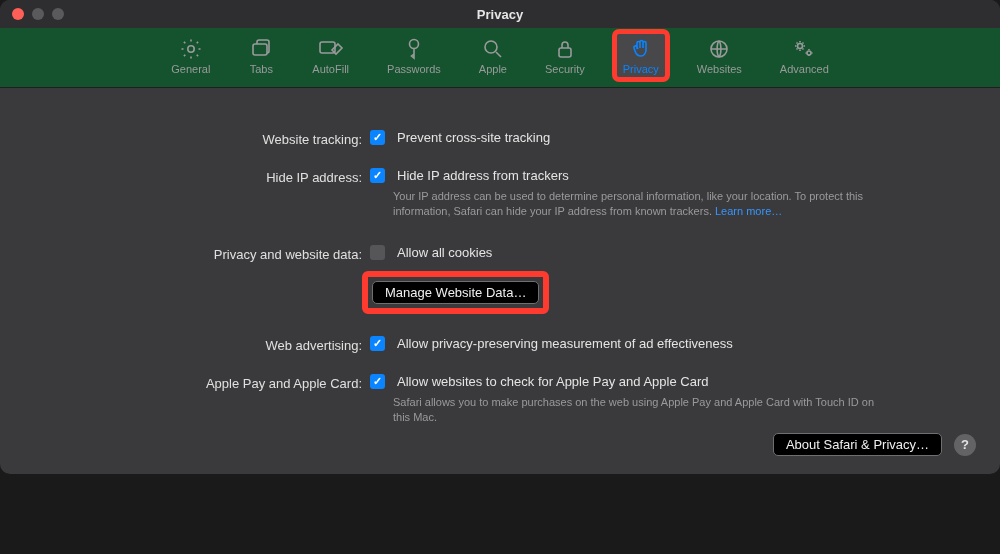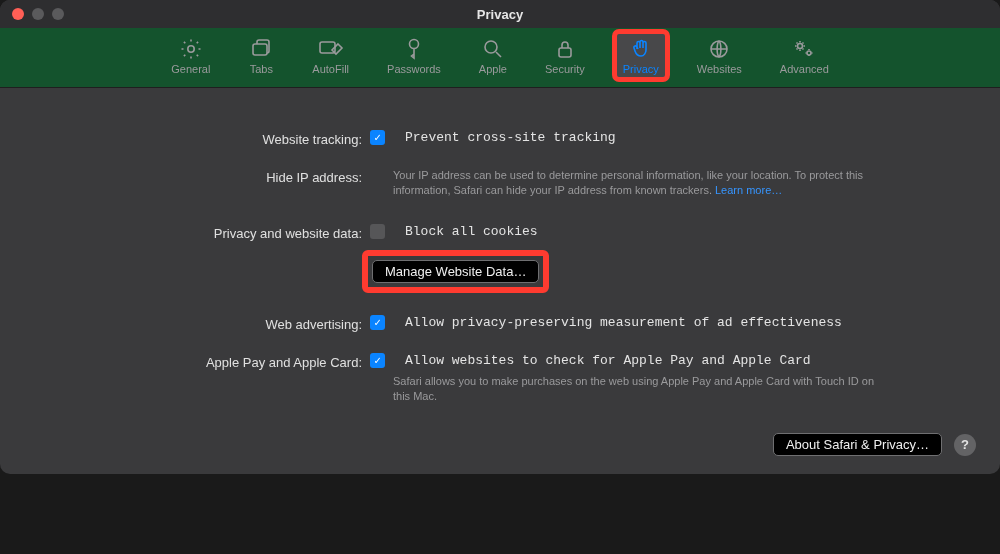--- a/index.html
+++ b/index.html
@@ -102,22 +102,21 @@
       line-height: 20px;
     }
     .section-value {
       flex: 1;
       display: flex;
       flex-direction: column;
       gap: 6px;
     }
     .checkbox-row {
       display: flex;
-      gap: 20px;
-      font-family: Liberation Mono, monospace;
+      gap: 12px;
     }
     .checkbox {
       width: 15px;
       height: 15px;
       border-radius: 3px;
       background: #565658;
       display: inline-flex;
       align-items: center;
       justify-content: center;
       flex-shrink: 0;
@@ -303,32 +302,36 @@
         <div class="checkbox-row">
           <span class="checkbox checked"></span>
           <span class="checkbox-label">Prevent cross-site tracking</span>
         </div>
       </div>
     </div>
 
     <div class="row" style="margin-top:18px;">
       <div class="section-label">Hide IP address:</div>
       <div class="section-value">
+        <div class="checkbox-row">
+          <span class="checkbox checked"></span>
+          <span class="checkbox-label">Hide IP address from trackers</span>
+        </div>
         <div class="helper-text">
           <span>Your IP address can be used to determine personal information, like your location. To protect this information, Safari can hide your IP address from known trackers. </span><span class="helper-link">Learn more…</span>
         </div>
       </div>
     </div>
 
     <div class="row" style="margin-top:26px; margin-bottom:4px;">
       <div class="section-label">Privacy and website data:</div>
       <div class="section-value">
         <div class="checkbox-row">
           <span class="checkbox"></span>
-          <span class="checkbox-label">Block all cookies</span>
+          <span class="checkbox-label">Allow all cookies</span>
         </div>
       </div>
     </div>
     <div class="row" style="margin-bottom:10px;">
       <div class="section-label"></div>
       <div class="section-value" style="align-items:flex-start;">
         <div class="manage-wrap" style="margin-left:-8px;">
           <span class="btn">Manage Website Data…</span>
         </div>
       </div>

